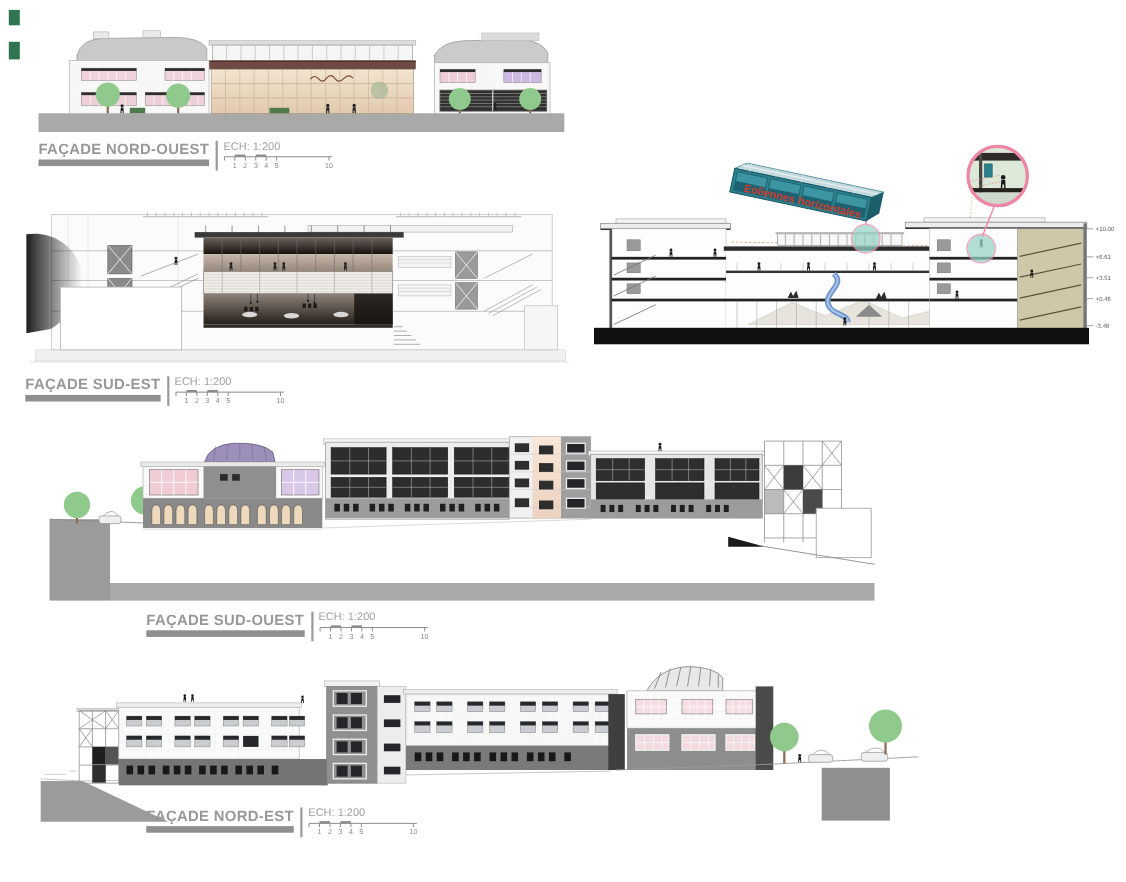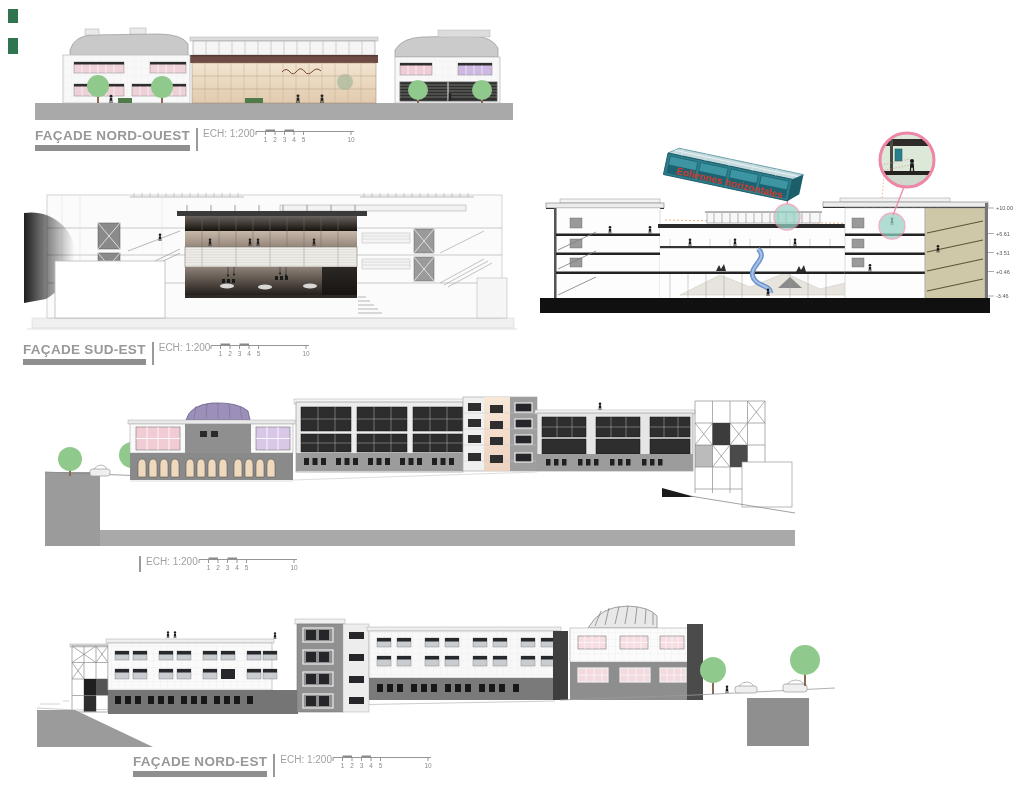--- a/index.html
+++ b/index.html
@@ -7,21 +7,21 @@
          font-family:"Liberation Sans",sans-serif;}
   .abs{position:absolute;}
   
   .corner-mark{position:absolute;left:8px;width:10px;background:#2e7550;}
   
   .facade-label{position:absolute;display:flex;align-items:flex-start;}
   .fl-left{display:inline-block;}
   .fl-title{font-size:13.5px;font-weight:bold;color:#989898;letter-spacing:.3px;white-space:nowrap;}
   .fl-bar{height:6px;background:#8f8f8f;margin-top:2px;width:100%;}
   .fl-divider{width:2px;background:#9a9a9a;align-self:stretch;margin:0 5px 0 6px;}
-  .fl-right{display:flex;flex-direction:row;}
+  .fl-right{display:flex;flex-direction:column;}
   .fl-ech{font-size:10px;color:#a0a0a0;line-height:11px;white-space:nowrap;}
   .fl-scalebar{display:block;margin-top:1px;}
   .fl-scalebar line,.fl-scalebar path{stroke:#8a8a8a;stroke-width:.9;fill:none;}
   .fl-scalebar rect{fill:#8a8a8a;}
   .fl-scalebar text{font-size:6.5px;fill:#8a8a8a;text-anchor:middle;font-family:"Liberation Sans",sans-serif;}
   svg{display:block;}
 </style>
 </head>
 <body>
 
@@ -790,39 +790,43 @@
         <text x="20" y="12.5">2</text>
         <text x="29.5" y="12.5">3</text>
         <text x="39" y="12.5">4</text>
         <text x="48.5" y="12.5">5</text>
         <text x="96" y="12.5">10</text>
       </svg>
     </div>
   </div>
 
   <div class="facade-label" style="left:133px;top:556px">
+    <div class="fl-left">
+      <div class="fl-title">FAÇADE SUD-OUEST</div>
+      <div class="fl-bar"></div>
+    </div>
     <div class="fl-divider"></div>
     <div class="fl-right">
       <div class="fl-ech">ECH: 1:200</div>
       <svg class="fl-scalebar" width="100" height="15" viewBox="0 0 100 15">
         <line x1="1" y1="2.5" x2="99" y2="2.5"></line>
         <path d="M1,2.5 V6 M10.5,2.5 V6 M20,2.5 V6 M29.5,2.5 V6 M39,2.5 V6 M48.5,2.5 V6 M96,2.5 V6"></path>
         <rect x="10.5" y="0.5" width="9.5" height="2"></rect>
           <rect x="29.5" y="0.5" width="9.5" height="2"></rect>
         <text x="10.5" y="12.5">1</text>
         <text x="20" y="12.5">2</text>
         <text x="29.5" y="12.5">3</text>
         <text x="39" y="12.5">4</text>
         <text x="48.5" y="12.5">5</text>
         <text x="96" y="12.5">10</text>
       </svg>
     </div>
   </div>
 
-  <div class="facade-label" style="left:133px;top:754px">
+  <div class="facade-label" style="left:133px;top:734px">
     <div class="fl-left">
       <div class="fl-title">FAÇADE NORD-EST</div>
       <div class="fl-bar"></div>
     </div>
     <div class="fl-divider"></div>
     <div class="fl-right">
       <div class="fl-ech">ECH: 1:200</div>
       <svg class="fl-scalebar" width="100" height="15" viewBox="0 0 100 15">
         <line x1="1" y1="2.5" x2="99" y2="2.5"></line>
         <path d="M1,2.5 V6 M10.5,2.5 V6 M20,2.5 V6 M29.5,2.5 V6 M39,2.5 V6 M48.5,2.5 V6 M96,2.5 V6"></path>

